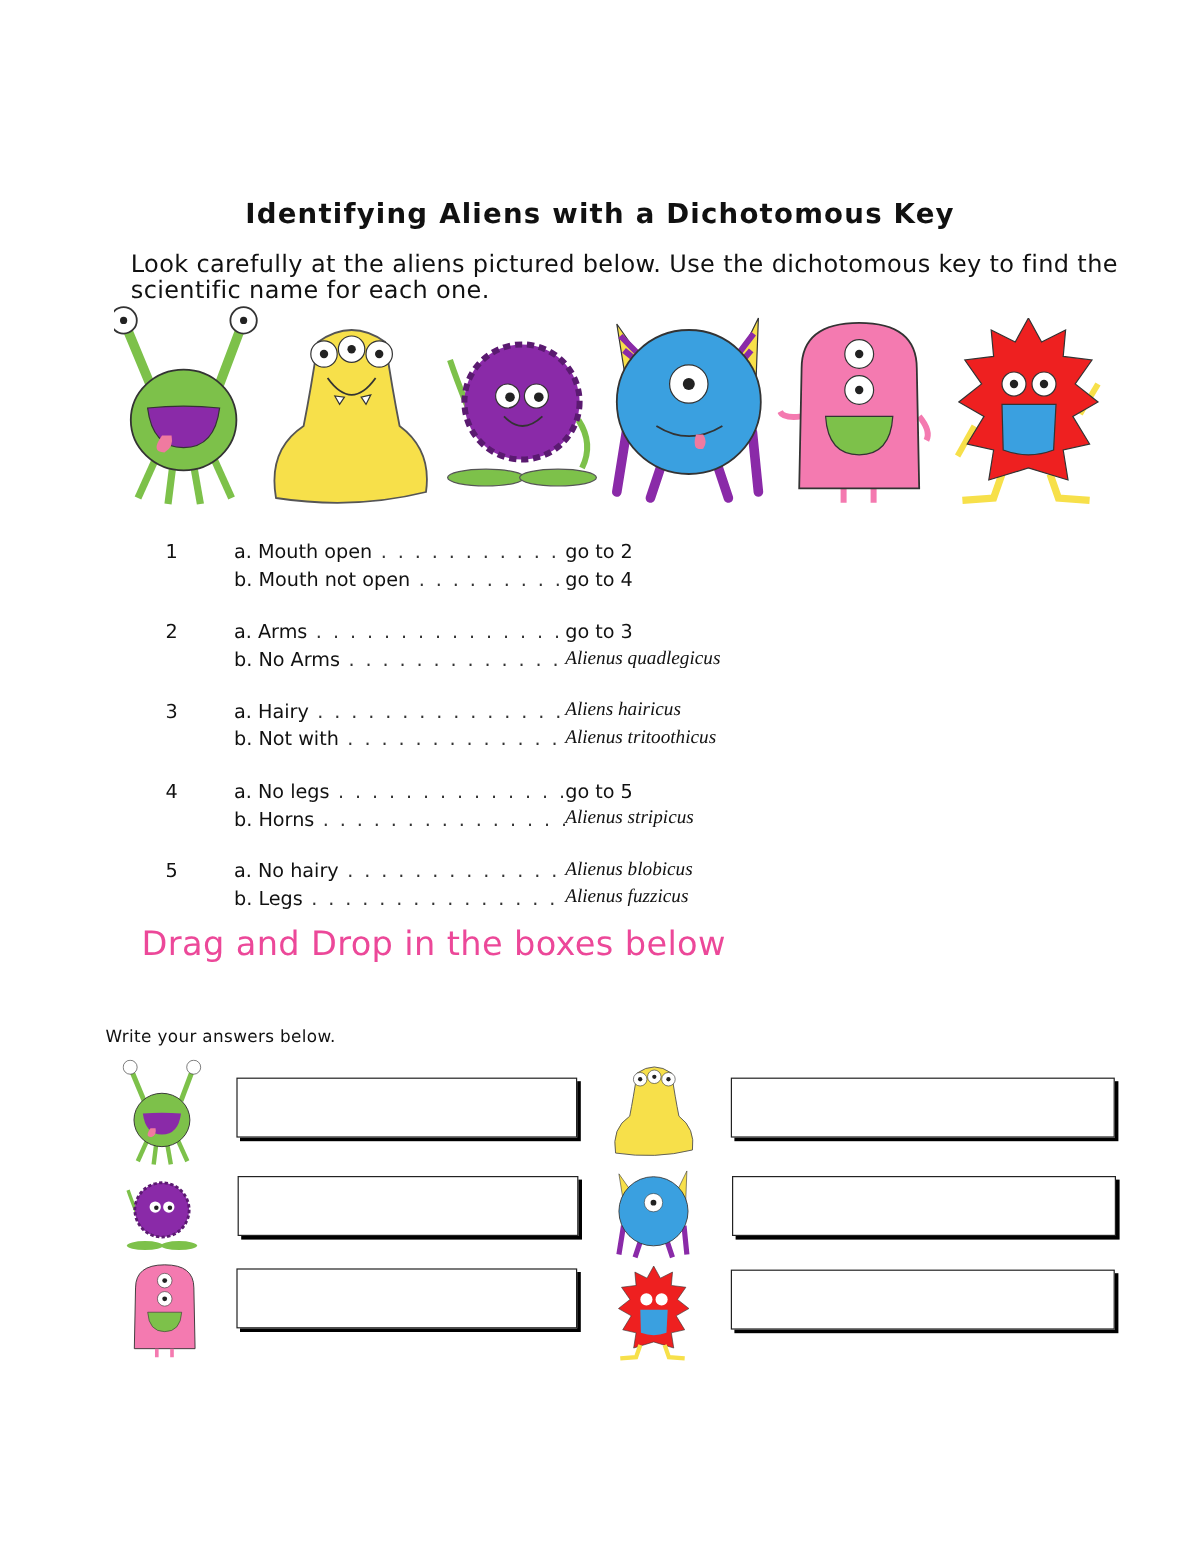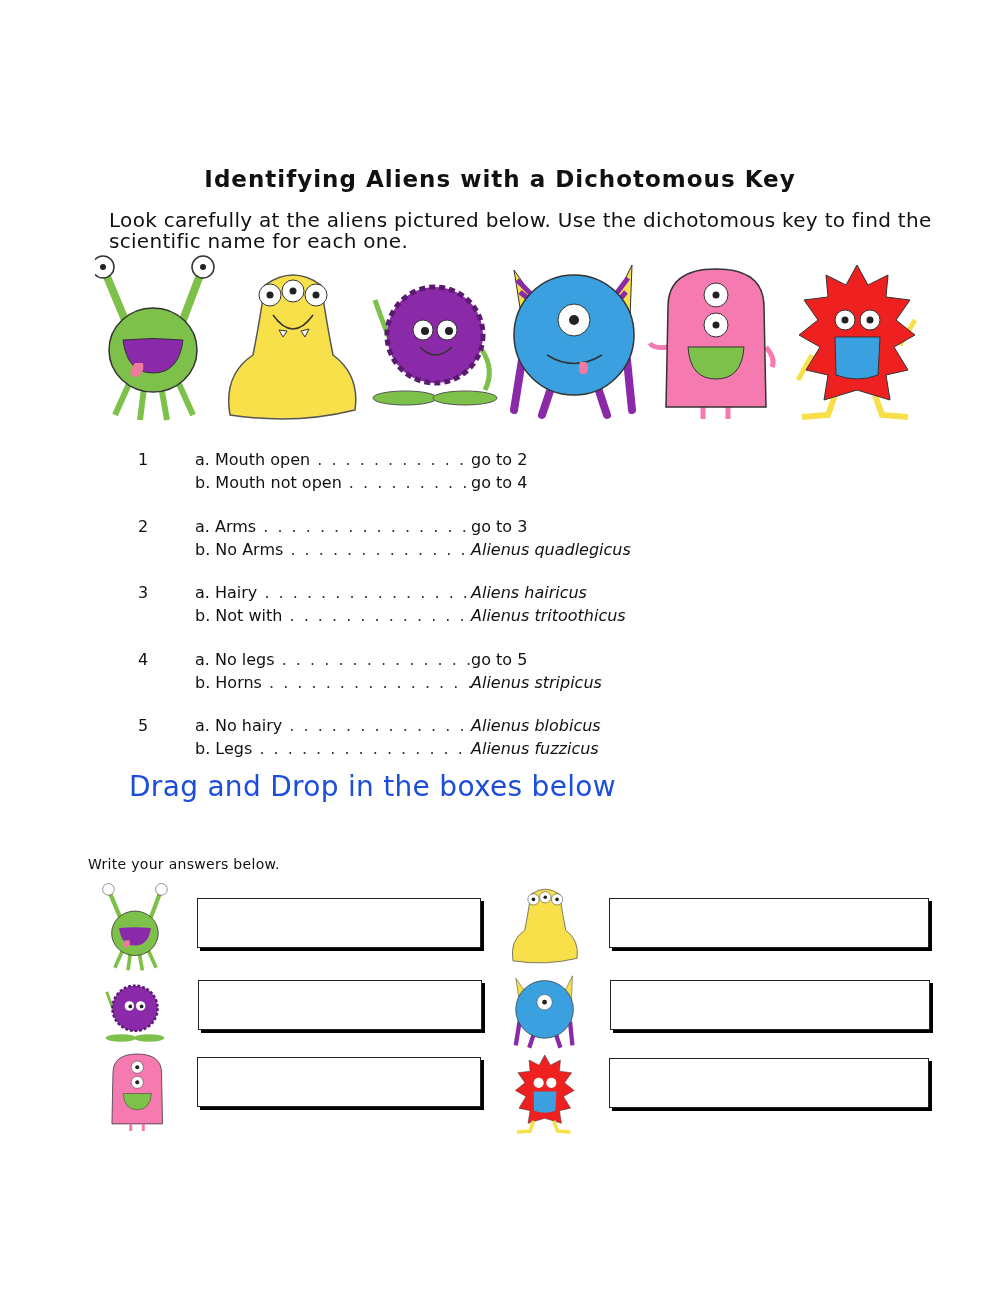--- a/index.html
+++ b/index.html
@@ -11,22 +11,22 @@
   .intro { left: 84px; top: 210px; width: 840px; font-size: 20px; line-height: 21px; letter-spacing: 0.3px; margin-left: 25px; }
   .aliens-row { left: 90px; top: 255px; width: 840px; height: 170px; }
   .alien { position: absolute; }
   .key { left: 138px; top: 450px; font-size: 16px; }
   .couplet { position: absolute; left: 0; width: 560px; }
   .couplet .num { position: absolute; left: 0; top: 0; width: 20px; }
   .couplet .line { position: absolute; left: 57px; height: 22px; white-space: nowrap; }
   .lbl { display: inline-block; width: 276px; overflow: hidden; white-space: nowrap; vertical-align: top; }
   .lbl .dots { color: #333; letter-spacing: 2px; }
   .res { display: inline-block; vertical-align: top; }
-  .res.italic { font-style: italic; }
-  .dd-instr { left: 118px; top: 770px; font-size: 28px; color: #1d4ed8; letter-spacing: 0.3px; margin-left: 11px; }
+  .res.italic { font-style: italic; font-family: Liberation Serif, serif; }
+  .dd-instr { left: 118px; top: 770px; font-size: 28px; color: #ec4899; letter-spacing: 0.3px; }
   .answers-label { left: 88px; top: 856px; font-size: 14px; letter-spacing: 0.3px; }
   .drop-box { position: absolute; background: #fff; border: 1.5px solid #222;
               box-shadow: 3px 3px 0 #000; box-sizing: border-box; }
   .thumb { position: absolute; }
 </style>
 </head>
 <body>
 
 <div class="abs title">Identifying Aliens with a Dichotomous Key</div>
 <div class="abs intro">Look carefully at the aliens pictured below. Use the dichotomous key to find the scientific name for each one.</div>

